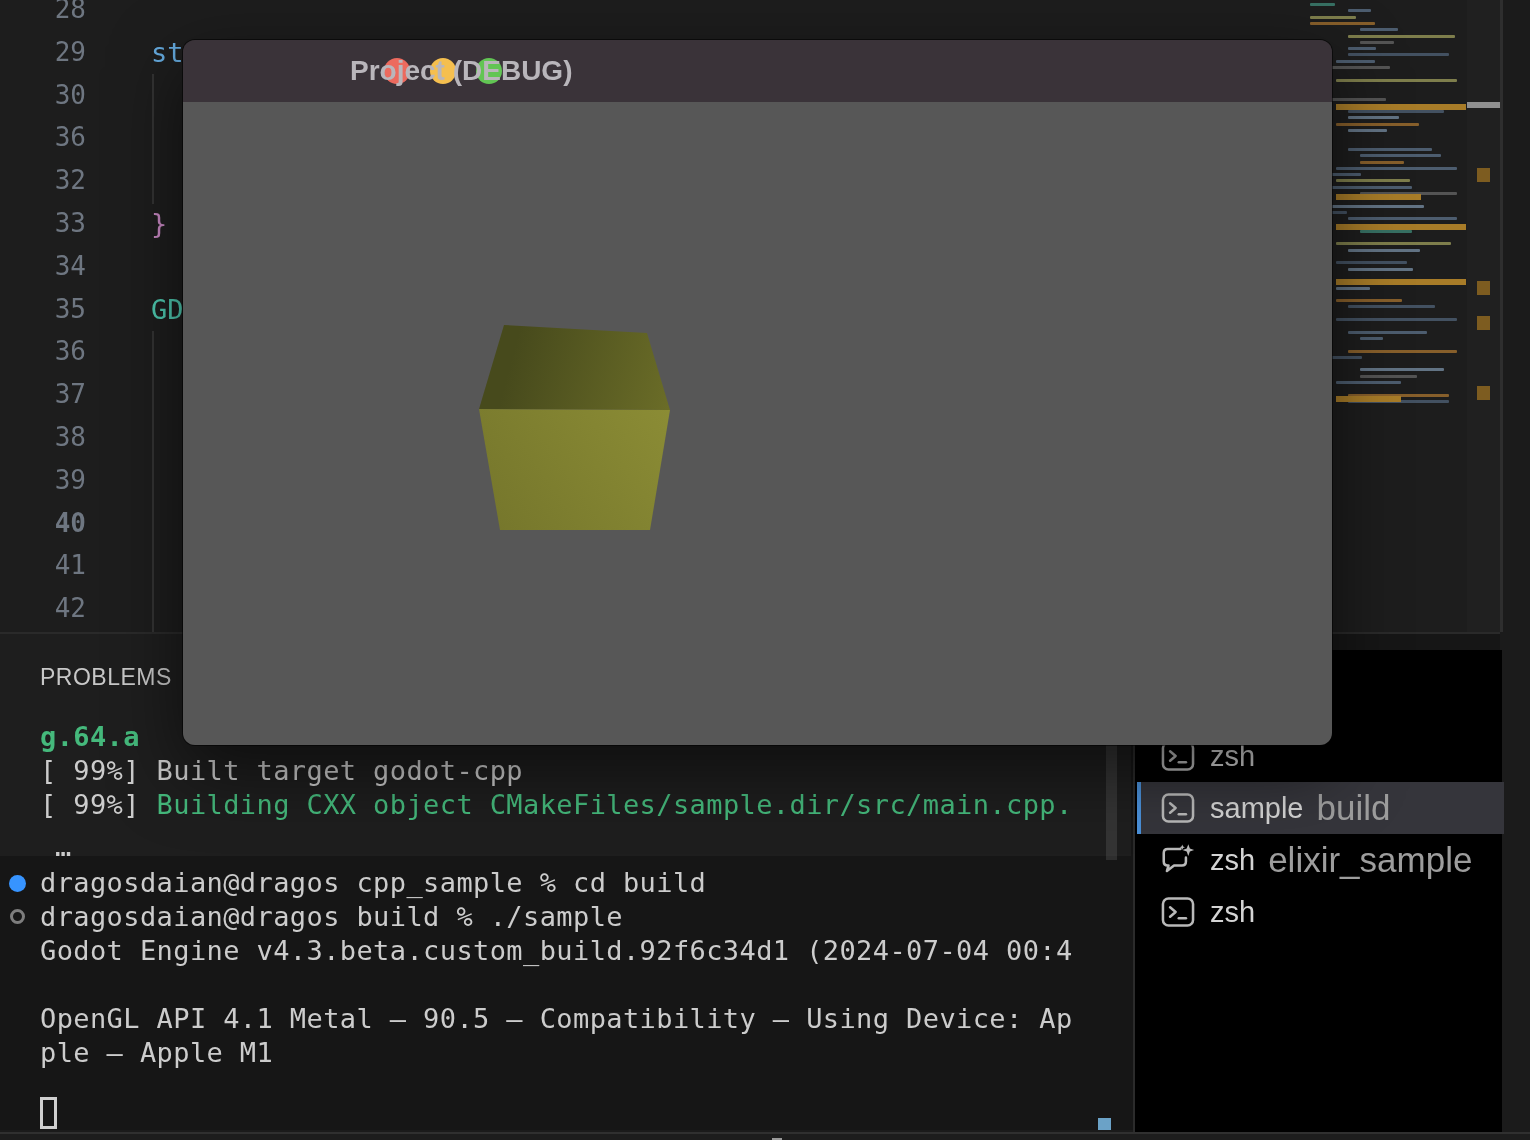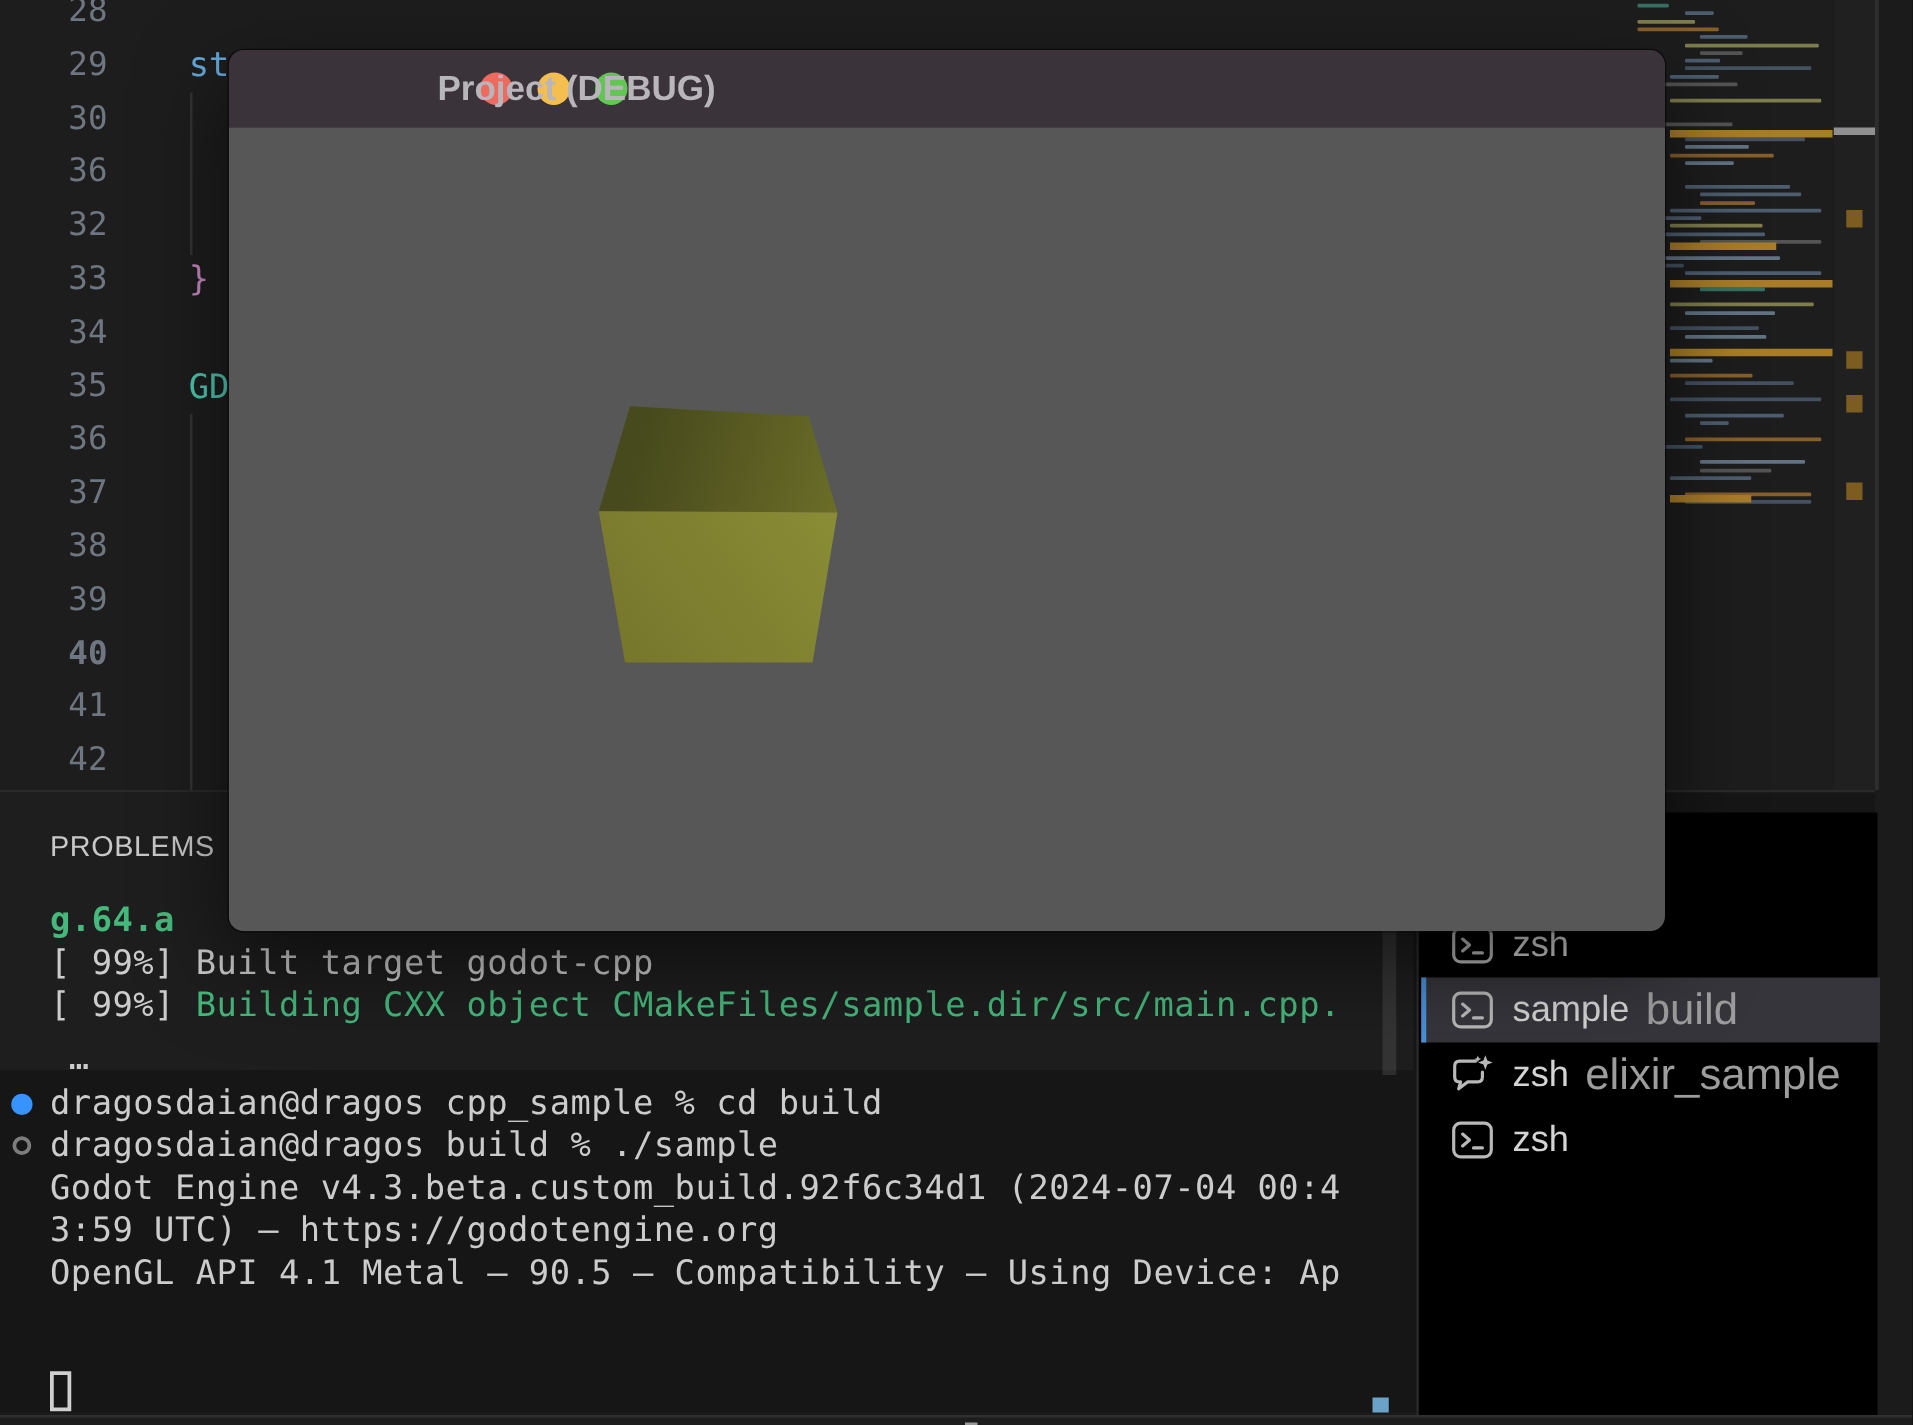--- a/index.html
+++ b/index.html
@@ -175,22 +175,22 @@
         <div id="term-cursor"></div>
       <div class="trow" style="left: 40px; top: 88px;"><span class="tseg-green" style="font-weight: bold;">g.64.a</span></div>
           <div class="trow" style="left: 40px; top: 122px;"><span class="tseg-fg">[ 99%] Built target godot-cpp</span></div>
           <div class="trow" style="left: 40px; top: 156px;"><span class="tseg-fg">[ 99%] </span><span class="tseg-green">Building CXX object CMakeFiles/sample.dir/src/main.cpp.</span></div>
           <div class="trow" style="left: 55px; top: 198px;"><span class="tseg-fg">…</span></div>
           <div class="trow" style="left: 40px; top: 234px;"><span class="tseg-fg">dragosdaian@dragos cpp_sample % cd build</span></div>
           <div class="deco-filled" style="top: 241px;"></div>
           <div class="trow" style="left: 40px; top: 268px;"><span class="tseg-fg">dragosdaian@dragos build % ./sample</span></div>
           <div class="deco-outline" style="top: 275px;"></div>
           <div class="trow" style="left: 40px; top: 302px;"><span class="tseg-fg">Godot Engine v4.3.beta.custom_build.92f6c34d1 (2024-07-04 00:4</span></div>
-          <div class="trow" style="left: 40px; top: 336px;"><span class="tseg-fg">3:59 UTC) — https://godotengine.org</span></div>
           <div class="trow" style="left: 40px; top: 370px;"><span class="tseg-fg">OpenGL API 4.1 Metal — 90.5 — Compatibility — Using Device: Ap</span></div>
+          <div class="trow" style="left: 40px; top: 404px;"><span class="tseg-fg">ple — Apple M1</span></div>
         </div>
 
       <div id="term-list">
           <div class="titem" style="top: 80px;">
             <span class="ticon"><svg viewBox="0 0 24 24" width="38" height="38" fill="none" stroke="#b9b9b9" stroke-width="1.6" stroke-linecap="round" stroke-linejoin="round">
     <rect x="2.5" y="3.5" width="19" height="17" rx="3.5"></rect>
     <path d="M7 9 L10.5 12 L7 15"></path>
                 <path d="M12.5 16 H17"></path>
               </svg></span>
             <span class="tlabel">zsh</span>

